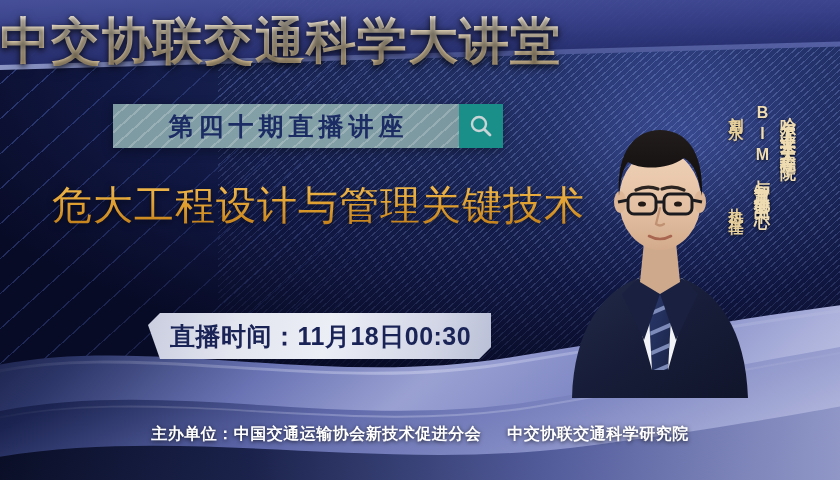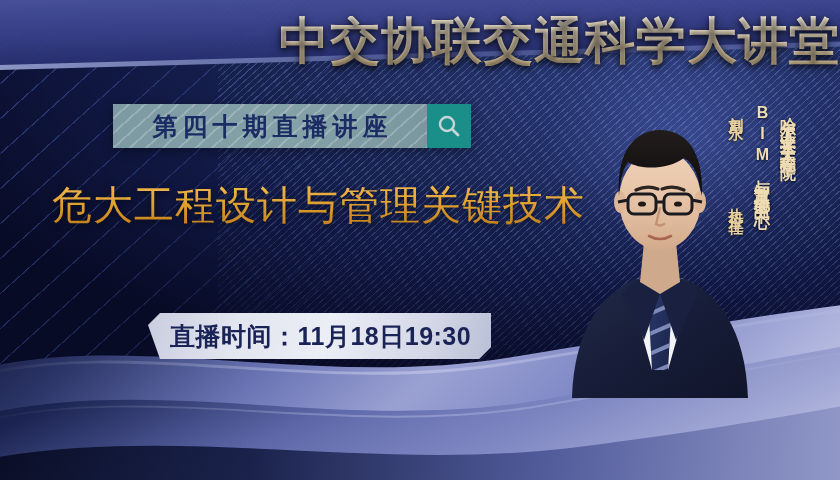--- a/index.html
+++ b/index.html
@@ -99,41 +99,41 @@
     width: 112%;
     height: 44%;
   }
   .silk svg { display: block; width: 100%; height: 100%; }
 
   
   .headline {
     position: absolute;
     left: 0; right: 0;
     top: 16px;
-    text-align: right;
+    text-align: left;
     font-size: 50px;
     line-height: 1;
     font-weight: 700;
     letter-spacing: 1px;
     color: #efdfc2;
     background: linear-gradient(180deg, #fdf3e0 0%, #f0dfbf 48%, #d9c195 100%);
     -webkit-background-clip: text;
             background-clip: text;
     -webkit-text-fill-color: transparent;
     text-shadow: 0 2px 5px rgba(0,0,0,.55);
     filter: drop-shadow(0 2px 4px rgba(0,0,0,.5));
     white-space: nowrap;
   }
 
   
   .ep-banner {
     position: absolute;
     left: 113px;
     top: 104px;
-    width: 358px;
+    width: 390px;
     height: 44px;
     display: flex;
     align-items: stretch;
     box-shadow: 0 3px 10px rgba(0,0,0,.35);
   }
   .ep-banner-bar {
     position: relative;
     flex: 1 1 auto;
     background: linear-gradient(100deg, #7d9aa3 0%, #85a1a8 55%, #7a969f 100%);
     overflow: hidden;
@@ -312,21 +312,21 @@
           <circle cx="11" cy="11" r="7" fill="none" stroke="#c8d4d6" stroke-width="2.4"></circle>
           <line x1="16.2" y1="16.2" x2="22" y2="22" stroke="#c8d4d6" stroke-width="2.8" stroke-linecap="round"></line>
         </svg>
       </span>
     </div>
   </div>
 
   <div class="main-title">危大工程设计与管理关键技术</div>
 
   <div class="time-pill">
-    <span class="time-pill-text">直播时间：11月18日19:30</span>
+    <span class="time-pill-text">直播时间：11月18日00:30</span>
   </div>
 
   <div class="portrait">
     <svg viewBox="0 0 208 320" preserveAspectRatio="xMidYMax meet" aria-hidden="true">
       <defs>
         <linearGradient id="suitG" x1="0" y1="0" x2="1" y2="1">
           <stop offset="0%" stop-color="#222a48"></stop>
           <stop offset="50%" stop-color="#171d38"></stop>
           <stop offset="100%" stop-color="#10152b"></stop>
         </linearGradient>
@@ -396,14 +396,17 @@
 
       <path d="M93,158 q11,6 22,0" stroke="#a8654f" stroke-width="2.6" fill="none" stroke-linecap="round"></path>
     </svg>
   </div>
 
   <div class="vcol vcol-name">刘昌永</div>
   <div class="vcol vcol-role">执行主任</div>
   <div class="vcol vcol-org1">哈尔滨工业大学土木工程学院</div>
   <div class="vcol vcol-org2">BIM与智慧工地研究中心</div>
 
+  <div class="footer">
+    <span>主办单位：中国交通运输协会新技术促进分会</span><span class="footer-gap"></span><span>中交协联交通科学研究院</span>
+  </div>
 
 </div>
 
 </body></html>

